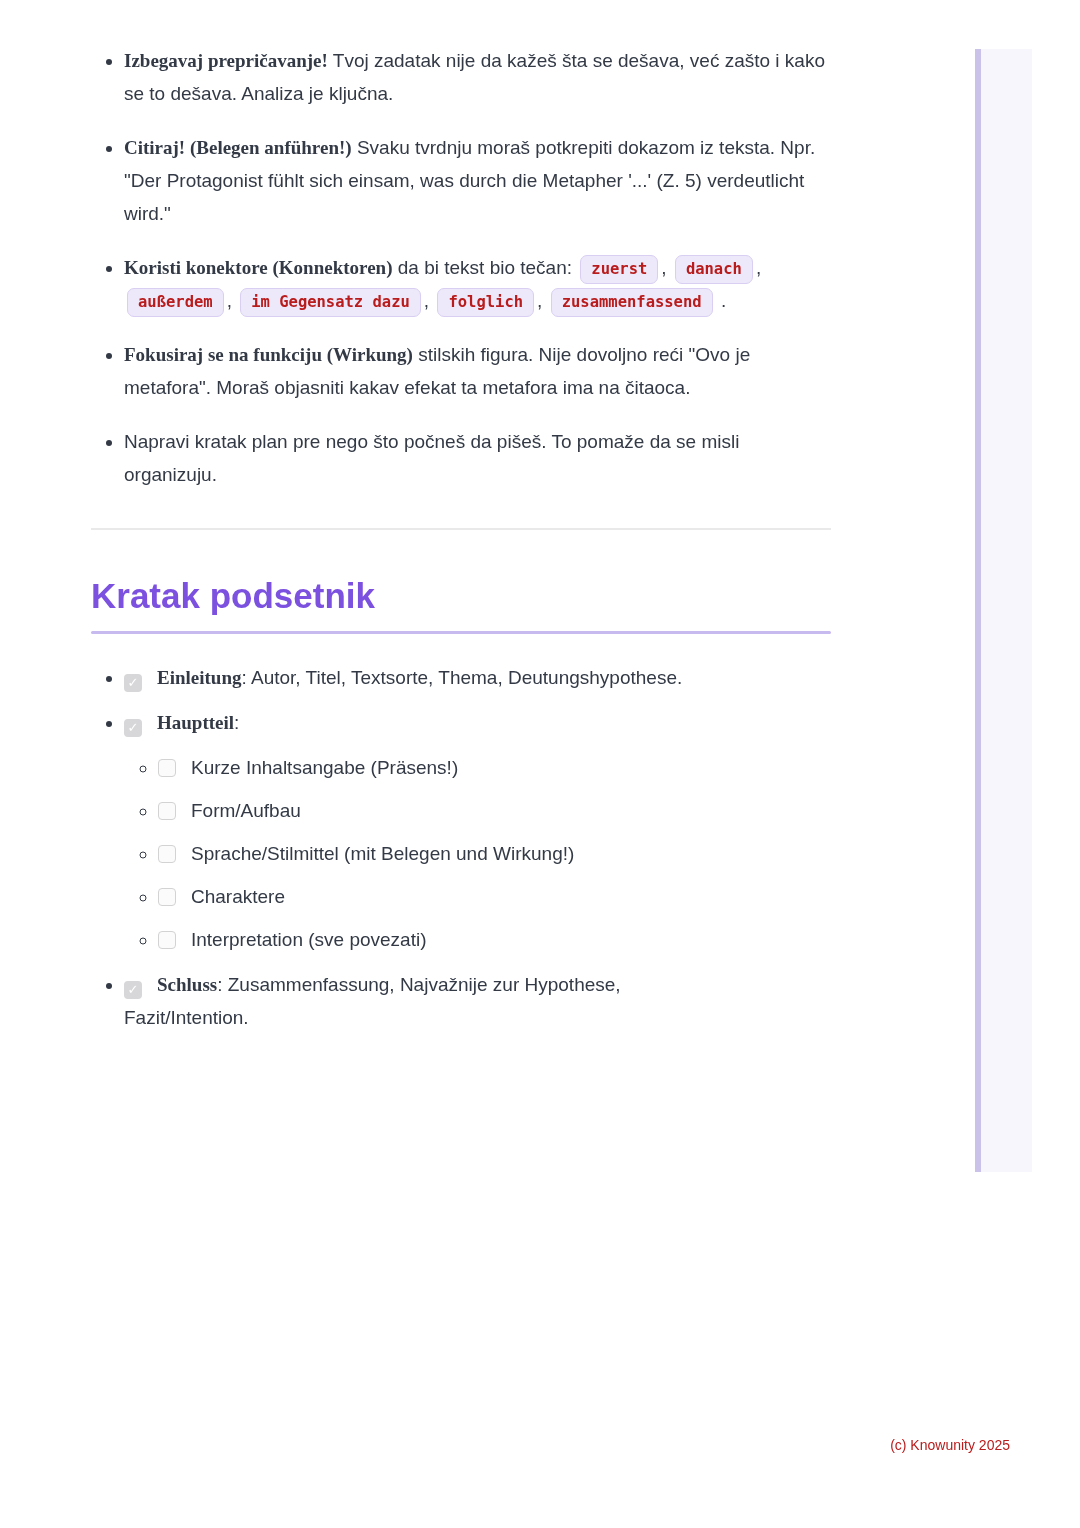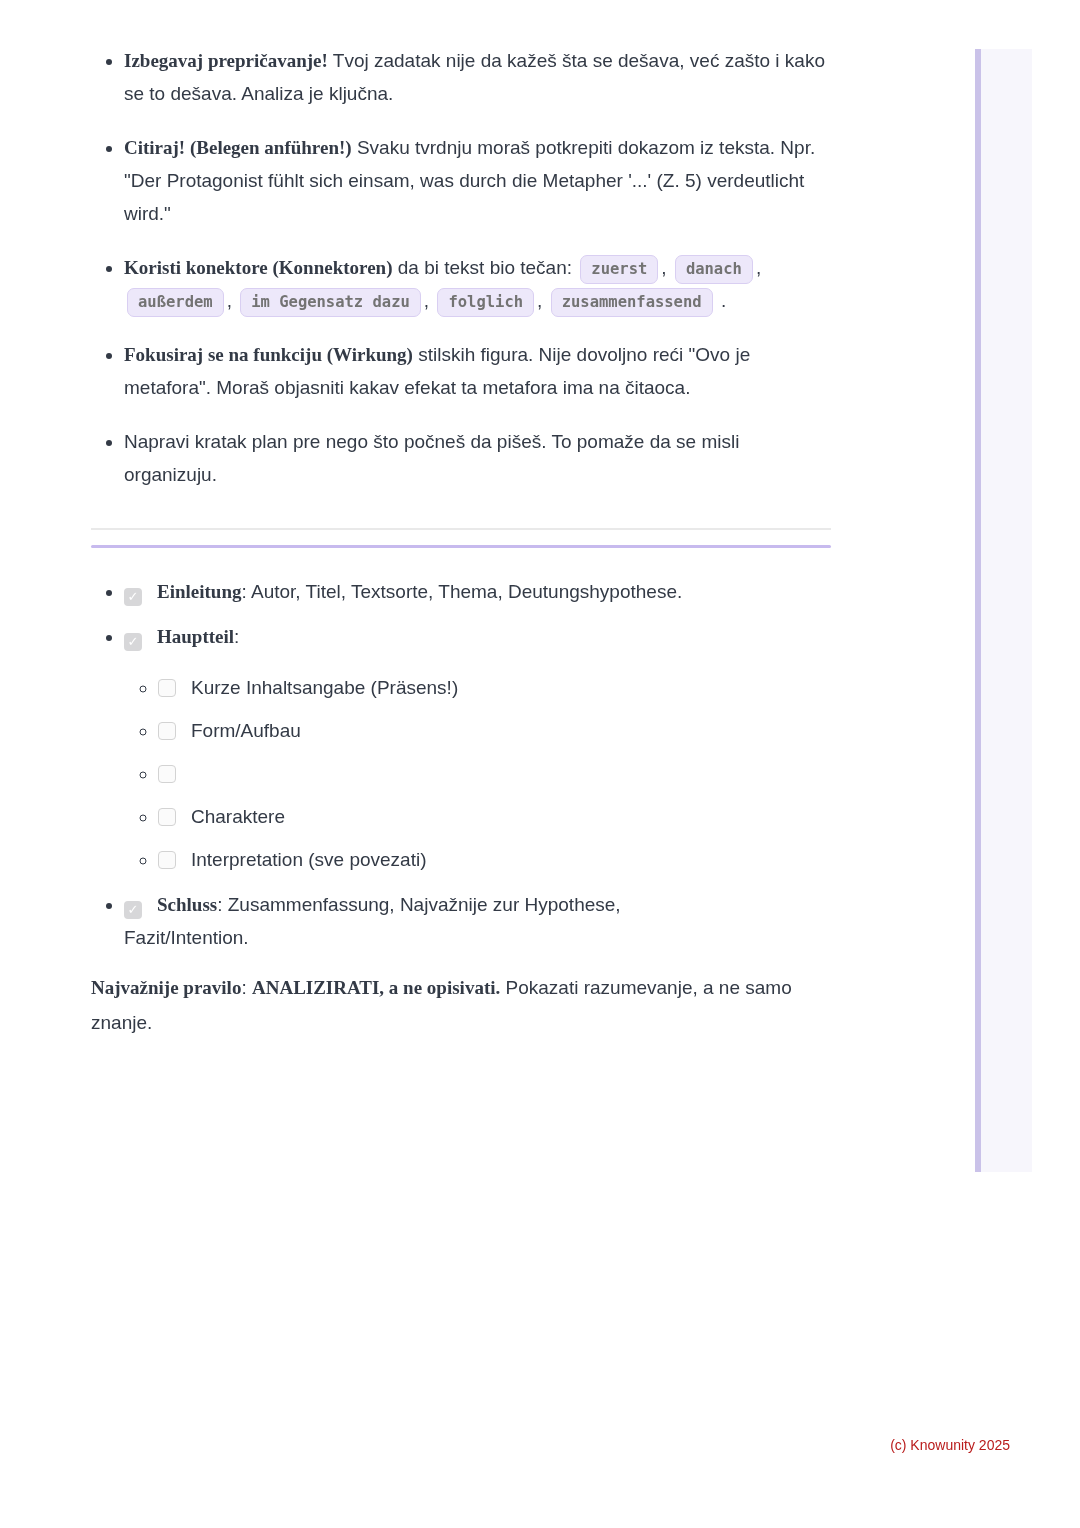--- a/index.html
+++ b/index.html
@@ -22,21 +22,21 @@
     font-size: 19px; line-height: 33px;
     list-style: disc outside;
   }
   ul.tips > li { margin-bottom: 21px; }
   .seg-bold   { font-weight: bold; font-family: Liberation Serif, serif; }
   .seg-italic { }
   .badge {
     font-family: "DejaVu Sans Mono", monospace;
     font-weight: bold;
     font-size: 15.5px;
-    color: #737373;
+    color: #b91c1c;
     background: #ede8fa;
     border: 1px solid #d9cff2;
     border-radius: 7px;
     padding: 1px 10px 2px;
     margin: 0 3px;
     display: inline-block;
     line-height: 24px;
     white-space: nowrap;
   }
   
@@ -76,21 +76,21 @@
     color: #ffffff;
     font-size: 13px; line-height: 18px;
   }
   .checkbox.unchecked {
     background: #fbfbfb;
     border: 1px solid #d3d3d3;
   }
   ul.sub {
     list-style: circle outside;
     padding-left: 34px;
-    margin: 18px 0 9px;
+    margin: 12px 0 9px;
   }
   ul.sub > li { margin-bottom: 10px; }
   
   .closing {
     margin: 16px 0 0;
     font-size: 19px; line-height: 35px;
   }
   
   .footer {
     position: absolute;
@@ -115,33 +115,33 @@
   <ul class="tips">
       <li><span class="seg-bold">Izbegavaj prepričavanje!</span><span class="seg-normal"> Tvoj zadatak nije da kažeš </span><span class="seg-italic">šta</span><span class="seg-normal"> se dešava, već </span><span class="seg-italic">zašto</span><span class="seg-normal"> i </span><span class="seg-italic">kako</span><span class="seg-normal"> se to dešava. Analiza je ključna.</span></li>
       <li><span class="seg-bold">Citiraj! (Belegen anführen!)</span><span class="seg-normal"> Svaku tvrdnju moraš potkrepiti dokazom iz teksta. Npr. "Der Protagonist fühlt sich einsam, was durch die Metapher '...' (Z. 5) verdeutlicht wird."</span></li>
       <li><span class="seg-bold">Koristi konektore (Konnektoren)</span><span class="seg-normal"> da bi tekst bio tečan: </span><code class="badge">zuerst</code><span class="seg-normal">, </span><code class="badge">danach</code><span class="seg-normal">, </span><code class="badge">außerdem</code><span class="seg-normal">, </span><code class="badge">im Gegensatz dazu</code><span class="seg-normal">, </span><code class="badge">folglich</code><span class="seg-normal">, </span><code class="badge">zusammenfassend</code><span class="seg-normal"> .</span></li>
       <li><span class="seg-bold">Fokusiraj se na funkciju (Wirkung)</span><span class="seg-normal"> stilskih figura. Nije dovoljno reći "Ovo je metafora". Moraš objasniti kakav efekat ta metafora ima na čitaoca.</span></li>
       <li><span class="seg-normal">Napravi kratak plan pre nego što počneš da pišeš. To pomaže da se misli organizuju.</span></li>
     </ul>
 
   <div class="divider"></div>
 
+  <h1 class="section-heading">Kratak podsetnik</h1>
   <div class="heading-rule"></div>
 
   <ul class="checklist">
       <li><span class="checkbox checked"><span>✓</span></span><span class="seg-bold">Einleitung</span><span>: Autor, Titel, Textsorte, Thema, Deutungshypothese.</span></li>
       <li><span class="checkbox checked"><span>✓</span></span><span class="seg-bold">Hauptteil</span><span>:</span><ul class="sub">
           <li><span class="checkbox unchecked"></span><span>Kurze Inhaltsangabe (Präsens!)</span></li>
           <li><span class="checkbox unchecked"></span><span>Form/Aufbau</span></li>
-          <li><span class="checkbox unchecked"></span></li>
+          <li><span class="checkbox unchecked"></span><span>Sprache/Stilmittel (mit Belegen und Wirkung!)</span></li>
           <li><span class="checkbox unchecked"></span><span>Charaktere</span></li>
           <li><span class="checkbox unchecked"></span><span>Interpretation (sve povezati)</span></li>
         </ul></li>
       <li><span class="checkbox checked"><span>✓</span></span><span class="seg-bold">Schluss</span><span>: Zusammenfassung, Najvažnije zur Hypothese,</span><br><span>Fazit/Intention.</span></li>
     </ul>
 
-  <p class="closing"><span class="seg-bold">Najvažnije pravilo</span><span class="seg-normal">: </span><span class="seg-bold">ANALIZIRATI, a ne opisivati.</span><span class="seg-normal"> Pokazati razumevanje, a ne samo znanje.</span></p>
 
 </div>
 
 <div class="side-strip"></div>
 
 <div class="footer">(c) Knowunity 2025</div>
 
 </body></html>

